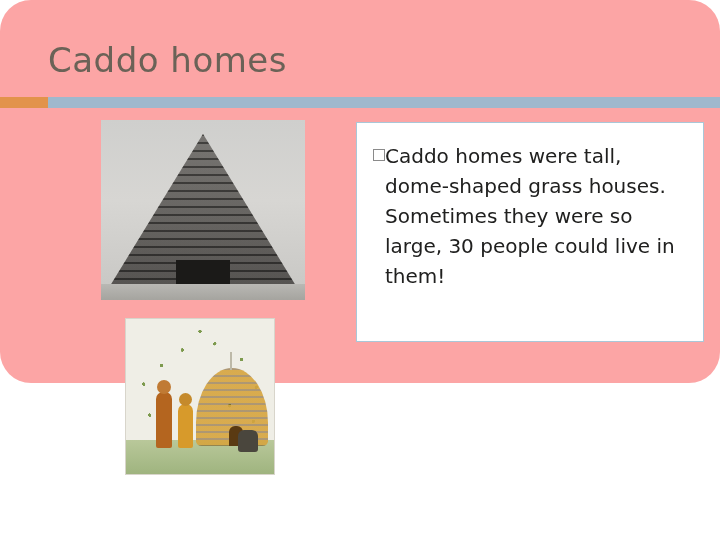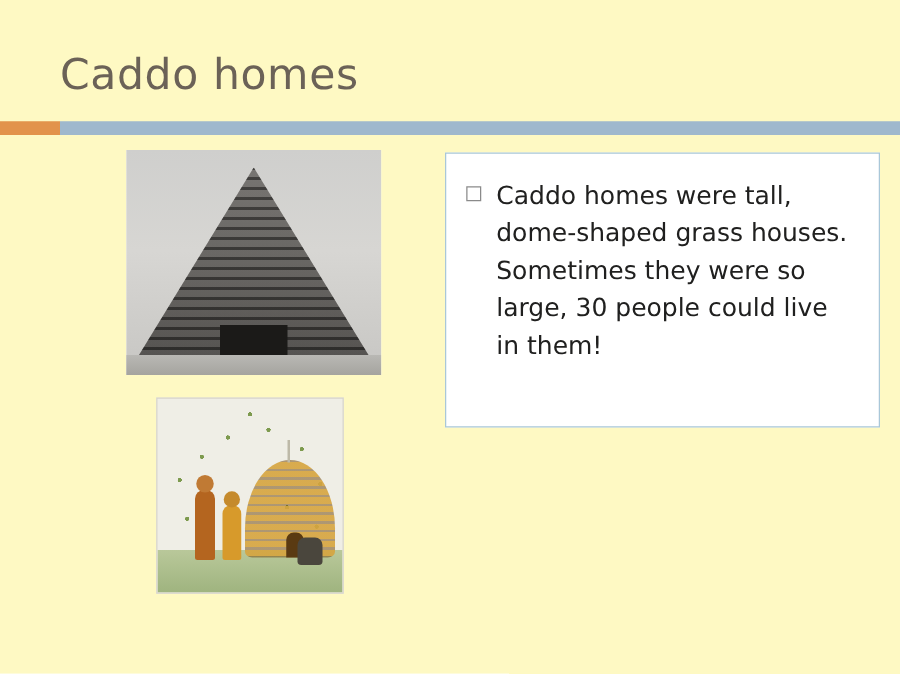--- a/index.html
+++ b/index.html
@@ -9,22 +9,23 @@
   }
   body {
     width: 720px;
     height: 539px;
     font-family: "Liberation Sans", sans-serif;
     overflow: hidden;
   }
   .slide {
     position: relative;
     width: 720px;
-    height: 539px;
-    background: #fef9c3;
+    height: 383px;
+    background: #fca5a5;
+    border-radius: 31px;
   }
   .slide-title {
     position: absolute;
     left: 48px;
     top: 40px;
     font-size: 34px;
     font-weight: 400;
     color: #6b6257;
     letter-spacing: 0.5px;
     font-family: "DejaVu Sans", sans-serif;
@@ -173,21 +174,20 @@
     width: 348px;
     height: 220px;
     border: 1px solid #a9c7d8;
     background: #ffffff;
     box-sizing: border-box;
     padding: 18px 18px 10px 16px;
   }
   .bullet-row {
     display: flex;
     align-items: flex-start;
-    gap: 12px;
   }
   .bullet-marker {
     flex: 0 0 auto;
     width: 10px;
     height: 10px;
     border: 1.6px solid #8a8a8a;
     background: transparent;
     margin-top: 8px;
   }
   .bullet-text {

